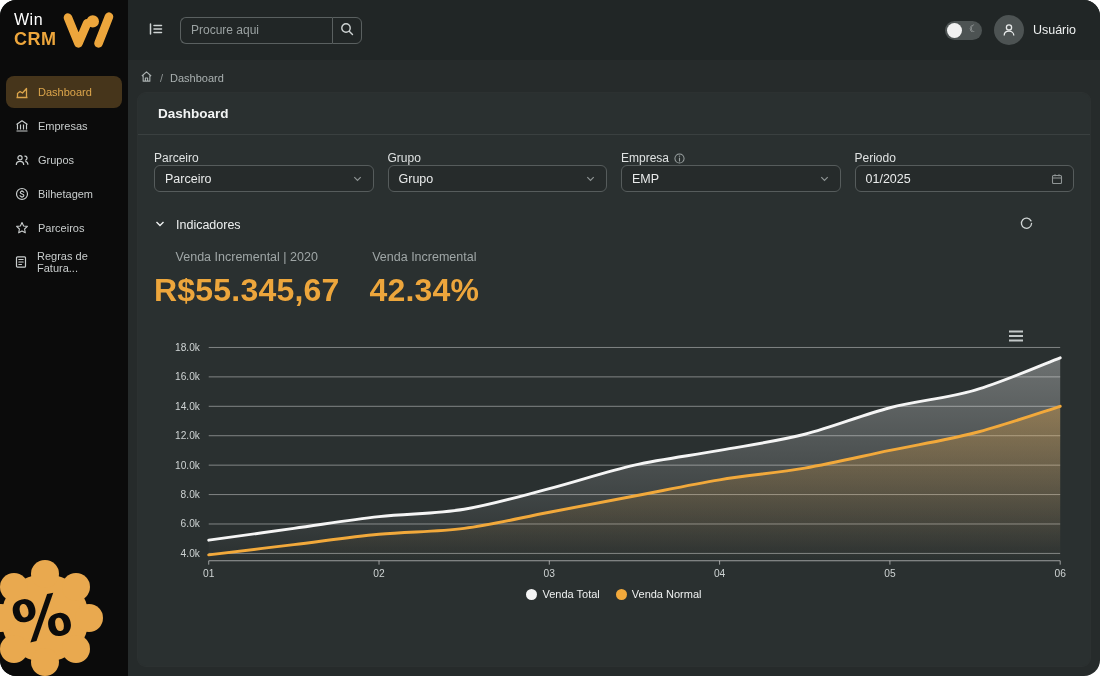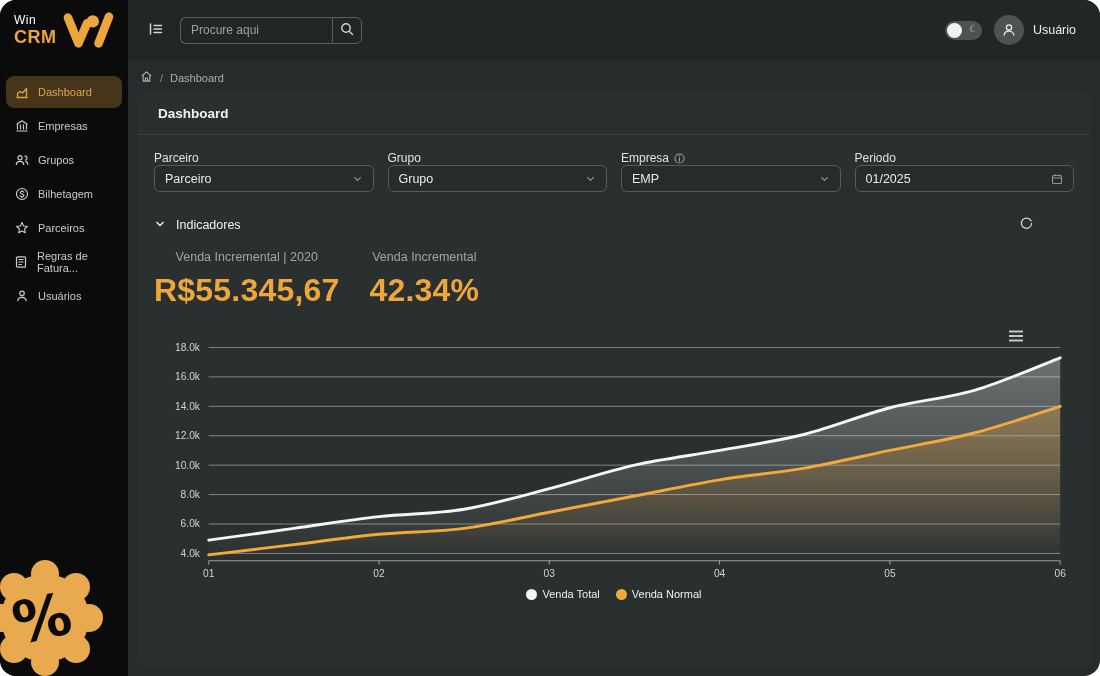--- a/index.html
+++ b/index.html
@@ -5,21 +5,21 @@
   html,body{margin:0;padding:0;background:#ffffff;}
   *{box-sizing:border-box;}
   body{font-family:"Liberation Sans", sans-serif; width:1100px; height:676px;}
   .page{position:relative;width:1100px;height:676px;background:#ffffff;overflow:hidden;}
   .app{position:absolute;inset:0;border-radius:16px;overflow:hidden;background:#262b2b;display:flex;}
 
   
   .sidebar{width:128px;min-width:128px;background:#0b0b0b;position:relative;display:flex;flex-direction:column;}
   .logo-area{height:60px;display:flex;align-items:center;padding:6px 6px 6px 14px;gap:2px;}
   .logo-text{display:flex;flex-direction:column;line-height:1;}
-  .logo-text .win{color:#ffffff;font-size:12px;letter-spacing:.5px;}
+  .logo-text .win{color:#ffffff;font-size:16px;letter-spacing:.5px;}
   .logo-text .crm{color:#eda63c;font-size:18px;font-weight:700;letter-spacing:.5px;margin-top:2px;}
   .logo-mark{flex:0 0 auto;}
   .menu{margin-top:16px;display:flex;flex-direction:column;gap:2px;padding:0 6px;}
   .menu-item{display:flex;align-items:center;gap:9px;height:32px;padding:0 8px;border-radius:8px;color:#c9cdcd;font-size:11px;cursor:pointer;}
   .menu-item .mi{width:15px;height:15px;display:flex;align-items:center;justify-content:center;color:#c9cdcd;}
   .menu-item.active{background:#46351b;color:#dca54b;}
   .menu-item.active .mi{color:#dca54b;}
   .discount-badge{position:absolute;left:-30px;top:543px;z-index:5;}
 
   
@@ -134,29 +134,20 @@
         <span>Parceiros</span>
       </div>
       <div class="menu-item">
         <span class="mi">
           <svg width="14" height="14" viewBox="0 0 14 14">
                 <rect x="2.5" y="1.8" width="9" height="10.4" rx="1" fill="none" stroke="currentColor" stroke-width="1.2"></rect>
                 <path d="M4.8 4.5 H9.2 M4.8 7 H9.2 M4.8 9.5 H7.5" stroke="currentColor" stroke-width="1.1" stroke-linecap="round"></path>
               </svg>
         </span>
         <span>Regras de Fatura...</span>
-      </div>
-      <div class="menu-item">
-        <span class="mi">
-          <svg width="14" height="14" viewBox="0 0 14 14">
-                <circle cx="7" cy="4.4" r="2.3" fill="none" stroke="currentColor" stroke-width="1.2"></circle>
-                <path d="M2.8 12.2 c0-2.4 1.8-3.9 4.2-3.9 s4.2 1.5 4.2 3.9" fill="none" stroke="currentColor" stroke-width="1.2"></path>
-              </svg>
-        </span>
-        <span>Usuários</span>
       </div>
     </nav>
 
     <svg class="discount-badge" width="150" height="150" viewBox="0 0 150 150">
       <g fill="#e9a94f">
         <circle cx="75" cy="75" r="44"></circle>
         <circle cx="75" cy="31" r="14"></circle>
             <circle cx="106" cy="44" r="14"></circle>
             <circle cx="119" cy="75" r="14"></circle>
         <circle cx="106" cy="106" r="14"></circle>

